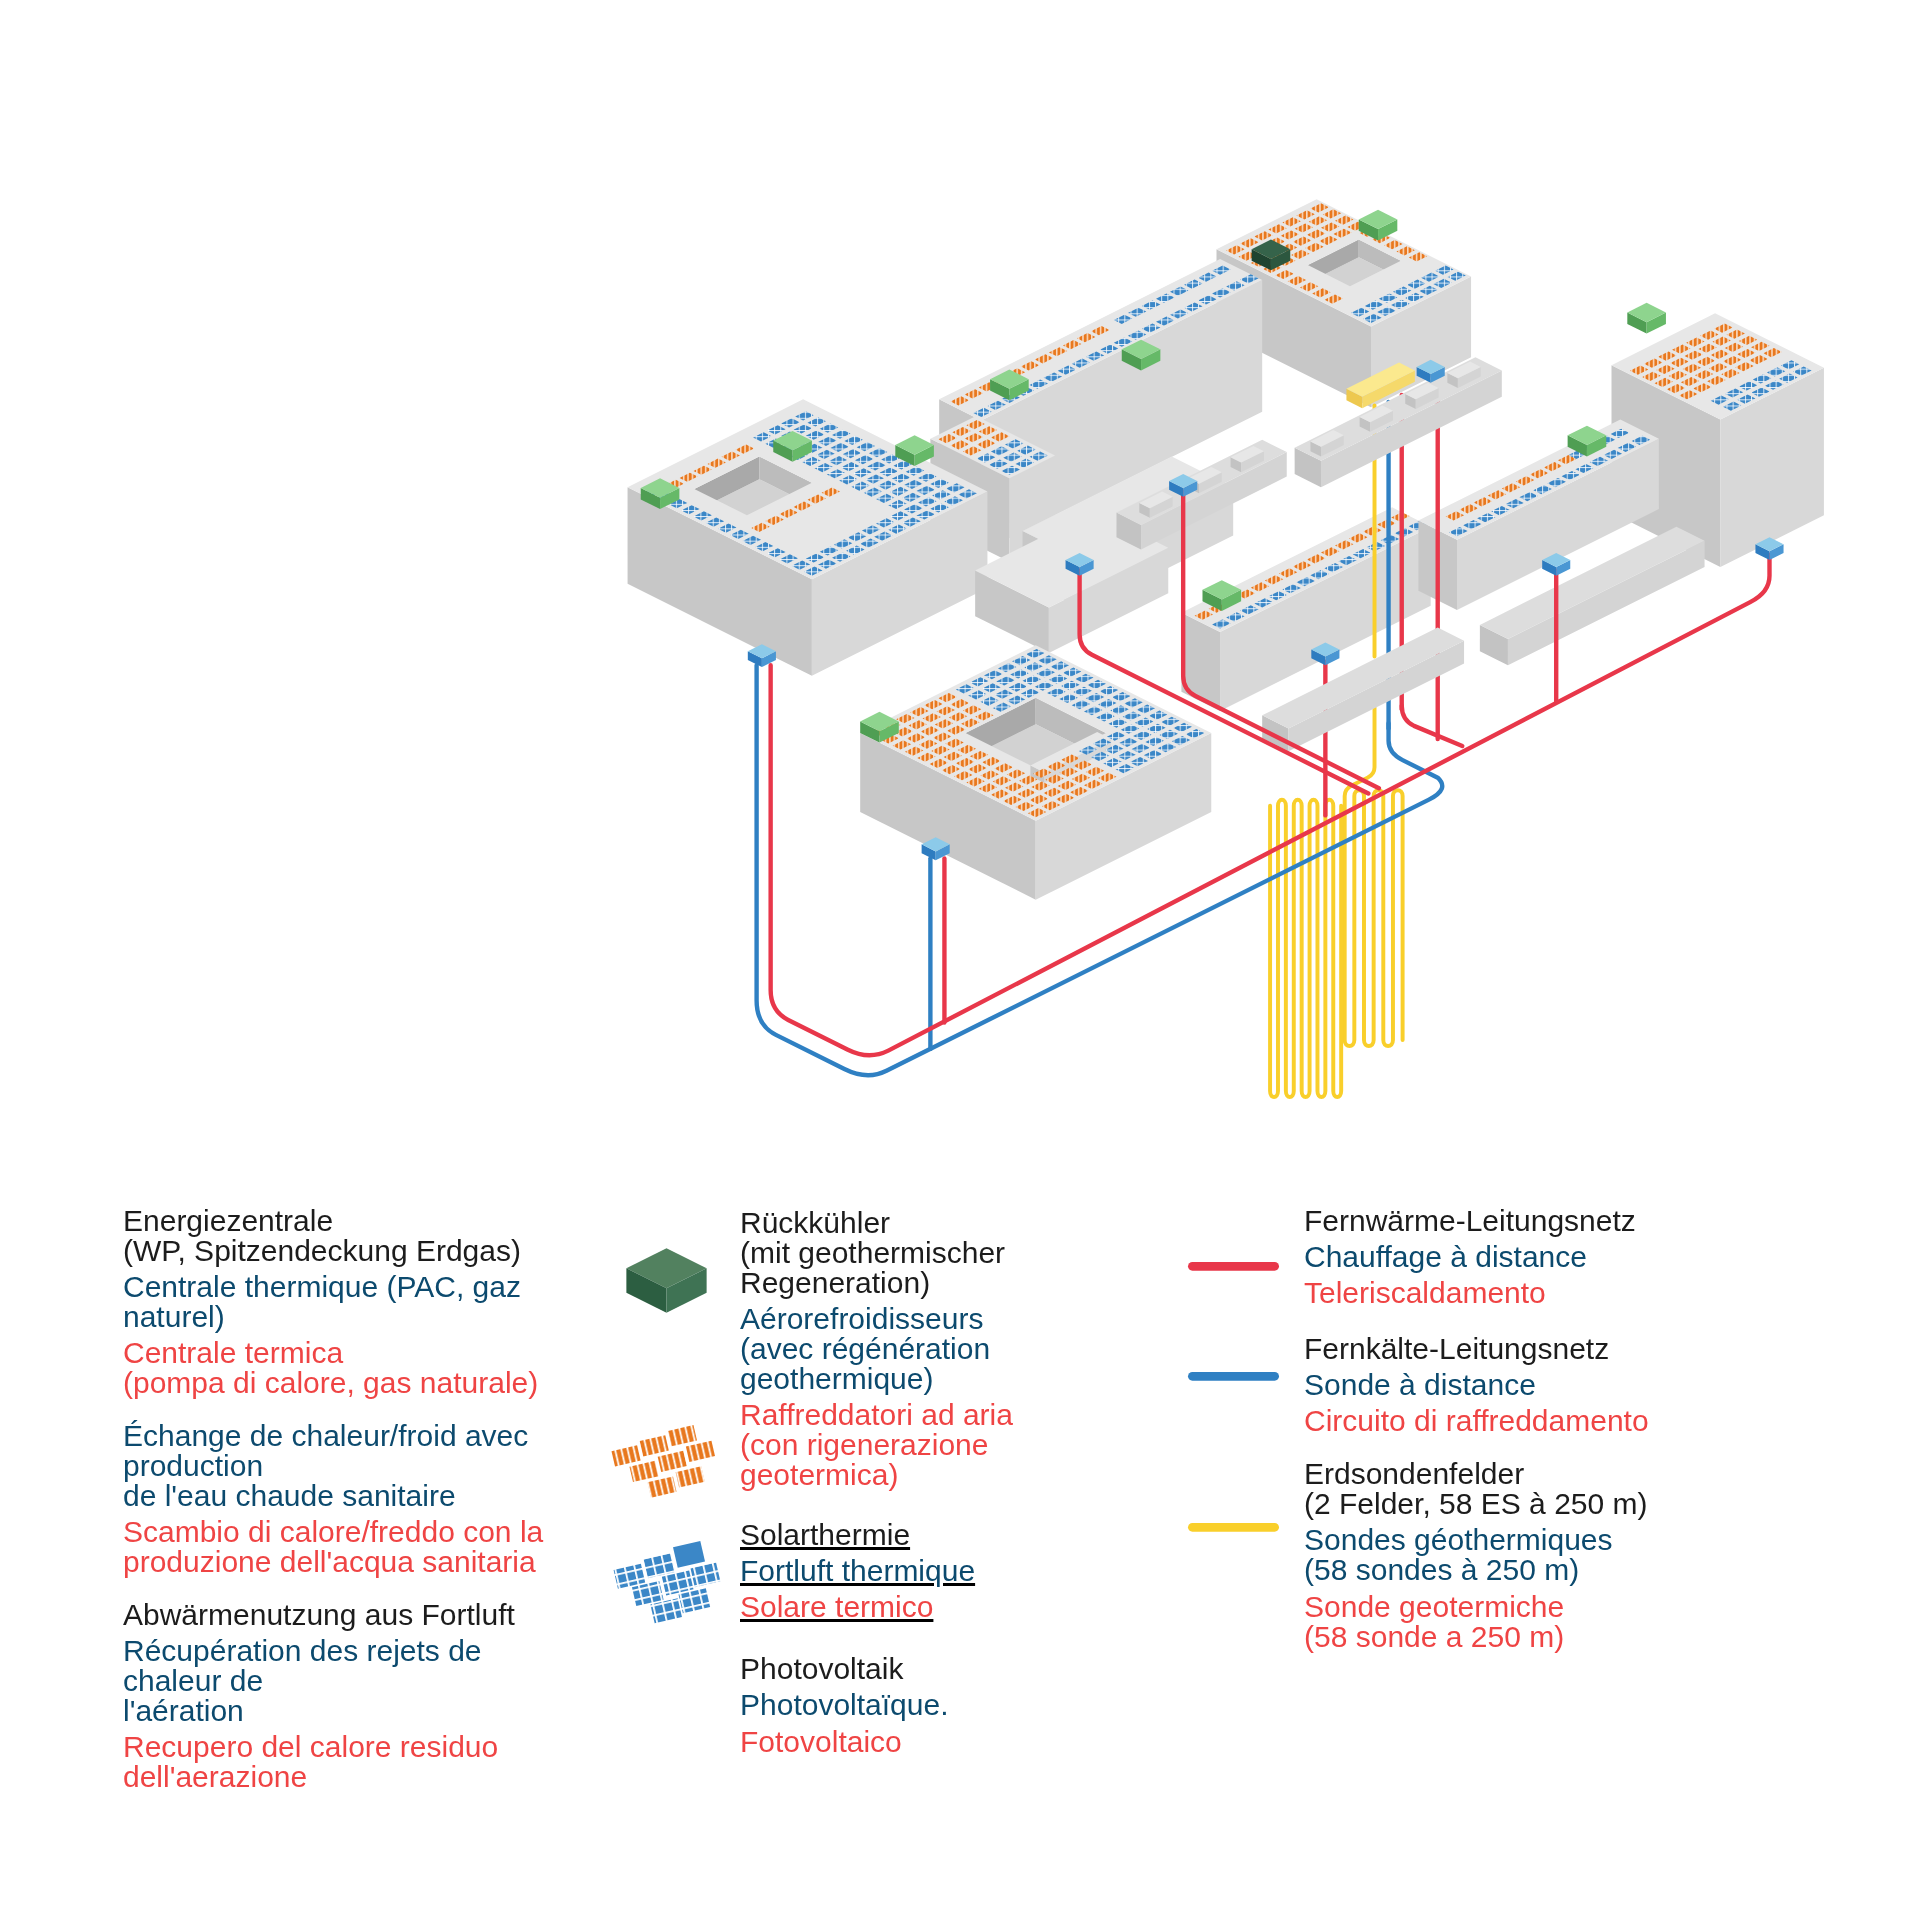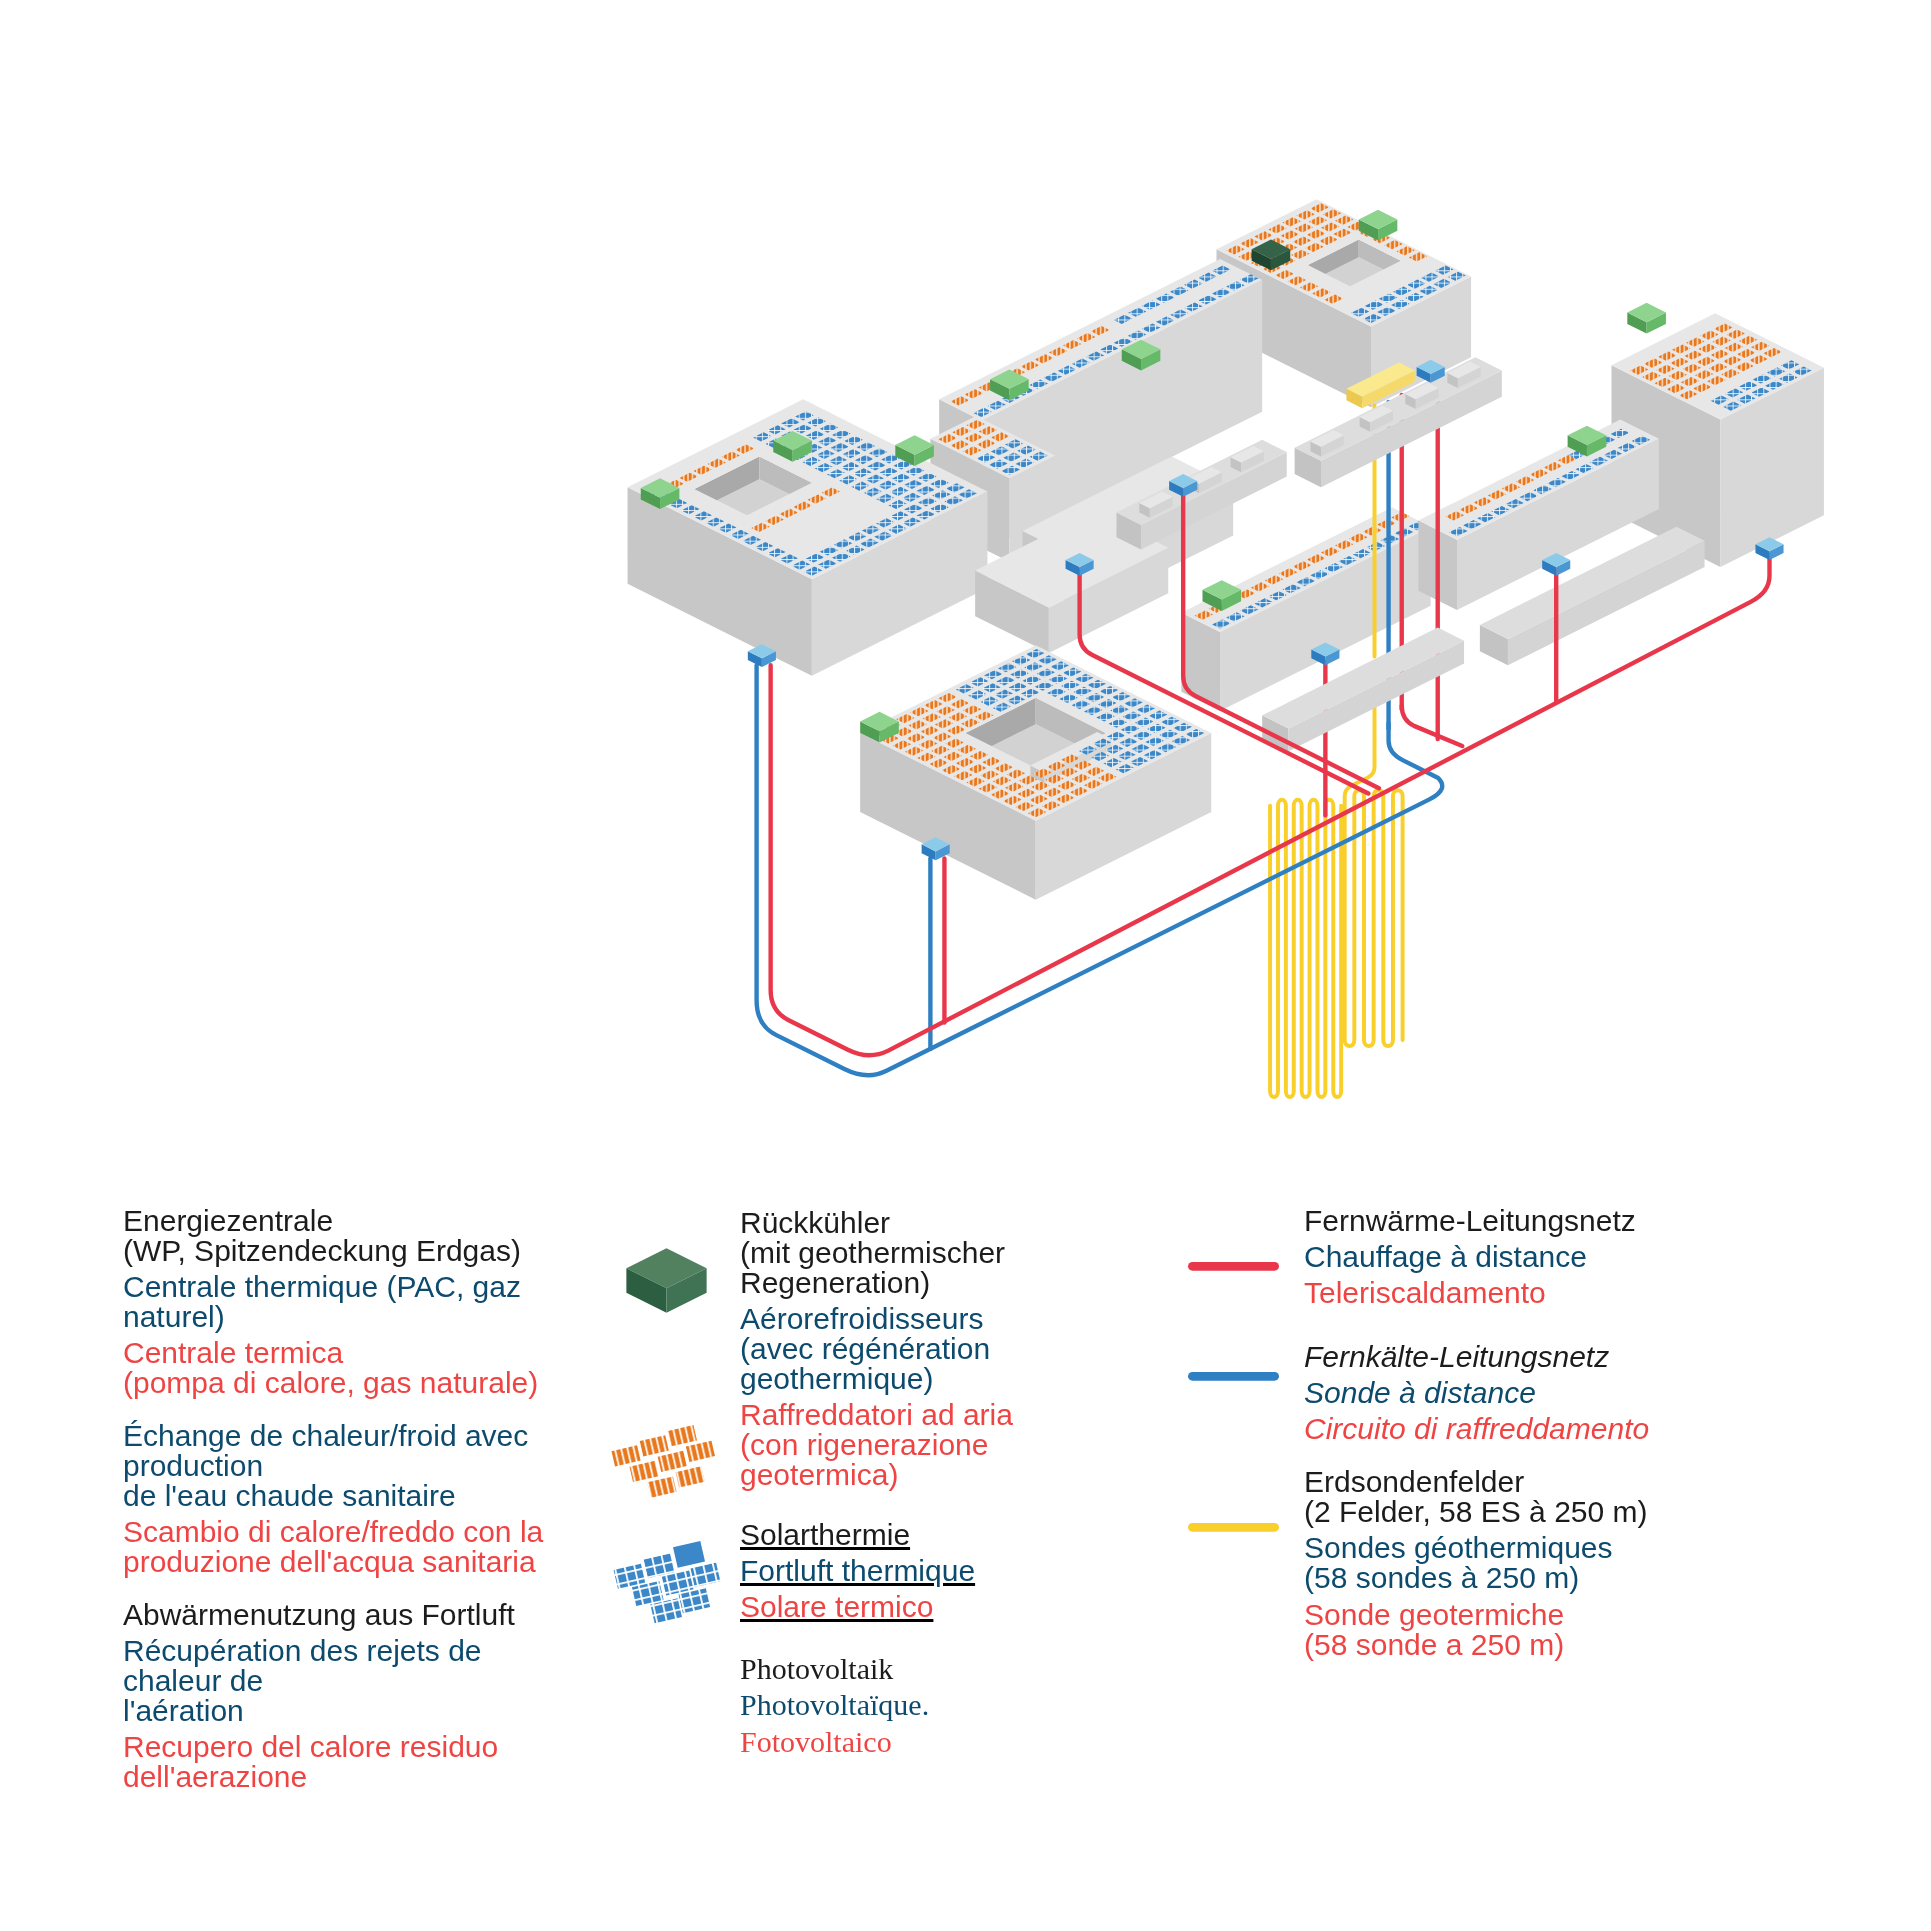--- a/index.html
+++ b/index.html
@@ -695,34 +695,34 @@
       <p class="fr">Aérorefroidisseurs
 (avec régénération geothermique)</p>
       <p class="it">Raffreddatori ad aria
 (con rigenerazione geotermica)</p>
     </div>
     <div class="lg" style="margin-top:30px;text-decoration:underline;">
       <p class="de">Solarthermie</p>
       <p class="fr">Fortluft thermique</p>
       <p class="it">Solare termico</p>
     </div>
-    <div class="lg" style="margin-top:32px;font-family:Liberation Serif, serif;">
+    <div class="lg" style="margin-top:32px;">
       <p class="de">Photovoltaik</p>
       <p class="fr">Photovoltaïque.</p>
       <p class="it">Fotovoltaico</p>
     </div>
   </div>
 
   <div class="legend-col" style="left:1304px;top:1206px;width:386px;">
     <div class="lg">
       <p class="de">Fernwärme-Leitungsnetz</p>
       <p class="fr">Chauffage à distance</p>
       <p class="it">Teleriscaldamento</p>
     </div>
-    <div class="lg" style="margin-top:34px;font-style:italic;">
+    <div class="lg" style="margin-top:26px;">
       <p class="de">Fernkälte-Leitungsnetz</p>
       <p class="fr">Sonde à distance</p>
       <p class="it">Circuito di raffreddamento</p>
     </div>
     <div class="lg" style="margin-top:13px;">
       <p class="de">Erdsondenfelder
 (2 Felder, 58 ES à 250 m)</p>
       <p class="fr">Sondes géothermiques
 (58 sondes à 250 m)</p>
       <p class="it">Sonde geotermiche

